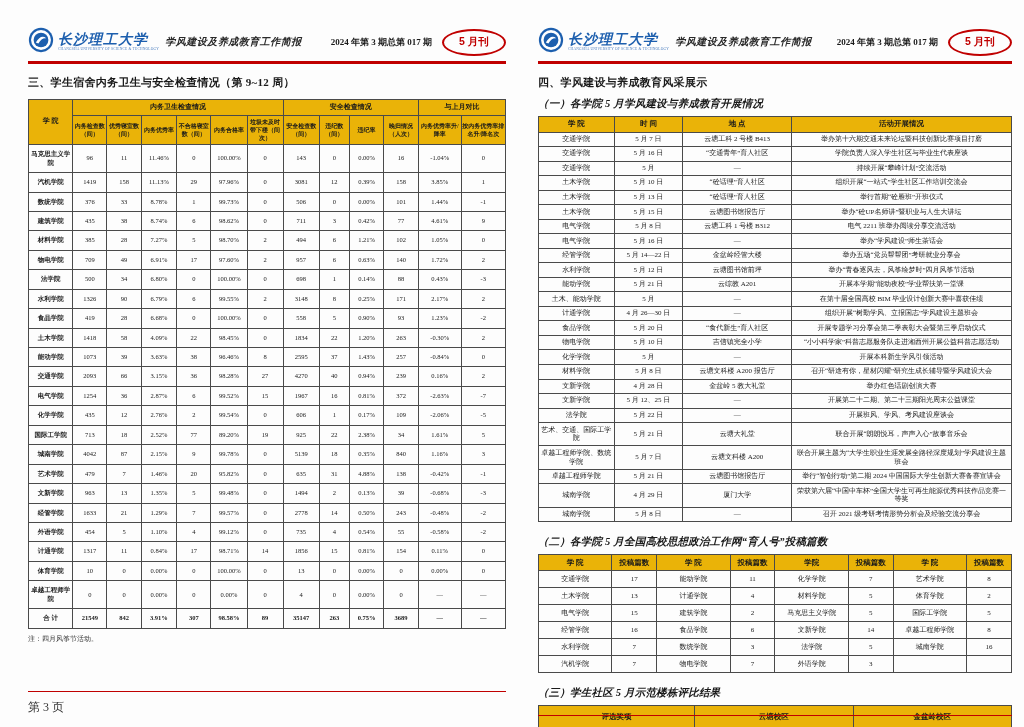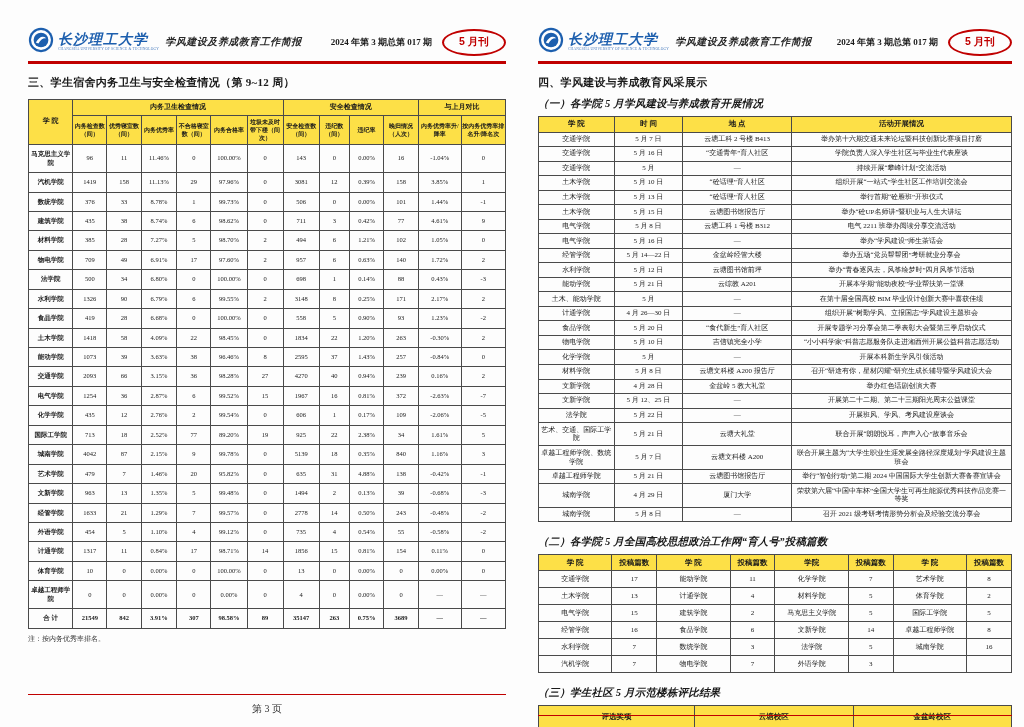--- a/index.html
+++ b/index.html
@@ -22,27 +22,27 @@
            color:#c00000; font-size:10.5px; font-weight:bold; display:flex; align-items:center;
            justify-content:center; margin-left:10px; font-family:"Liberation Sans", sans-serif; }
   .red-rule { height:2.5px; background:#c00000; margin-top:3px; }
 
   
   .section-title { font-size:11px; font-weight:bold; margin-top:11px; letter-spacing:0.3px; }
   .sub-title { font-size:10.5px; font-weight:bold; margin-top:7px; letter-spacing:0.2px;font-style:italic; }
   .note { font-size:7px; margin-top:5px; color:#333; }
   .page-footer { position:absolute; left:0; right:0; bottom:0; }
   .footer-rule { height:1.5px; background:#c00000; }
-  .page-num { text-align:center; font-size:10px; margin-top:7px; color:#333; }
+  .page-num { font-size:12px; margin-top:7px; color:#333; }
 
   
   table { width:100%; border-collapse:collapse; table-layout:fixed; }
   th, td { border:1px solid #4a4a4a; text-align:center; vertical-align:middle;
            overflow:hidden; word-break:break-all; }
-  thead th { background:#fde047; font-weight:bold; }
+  thead th { background:#eab308; font-weight:bold; }
 
   
   .hyg-table { margin-top:9px; }
   .hyg-table thead th { font-size:6px; line-height:1.35; padding:2px 0; }
   .hyg-table thead tr.grp th { font-size:7px; padding:3px 0; }
   .hyg-table tbody td { font-size:6.5px; line-height:1.3; padding:5px 1px; }
   .hyg-table tbody td:first-child { font-weight:bold; }
   .hyg-table tbody tr:last-child td { font-weight:bold; }
 
   
@@ -478,21 +478,21 @@
             <td>35147</td>
             <td>263</td>
             <td>0.75%</td>
             <td>3689</td>
             <td>—</td>
             <td>—</td>
           </tr>
         </tbody>
     </table>
 
-    <div class="note">注：按内务优秀率排名。</div>
+    <div class="note">注：四月风筝节活动。</div>
 
     <div class="page-footer">
       <div class="footer-rule"></div>
       <div class="page-num">第 3 页</div>
     </div>
   </div>
 
   <div class="page page-right">
     <div class="page-header">
       <span class="logo">

